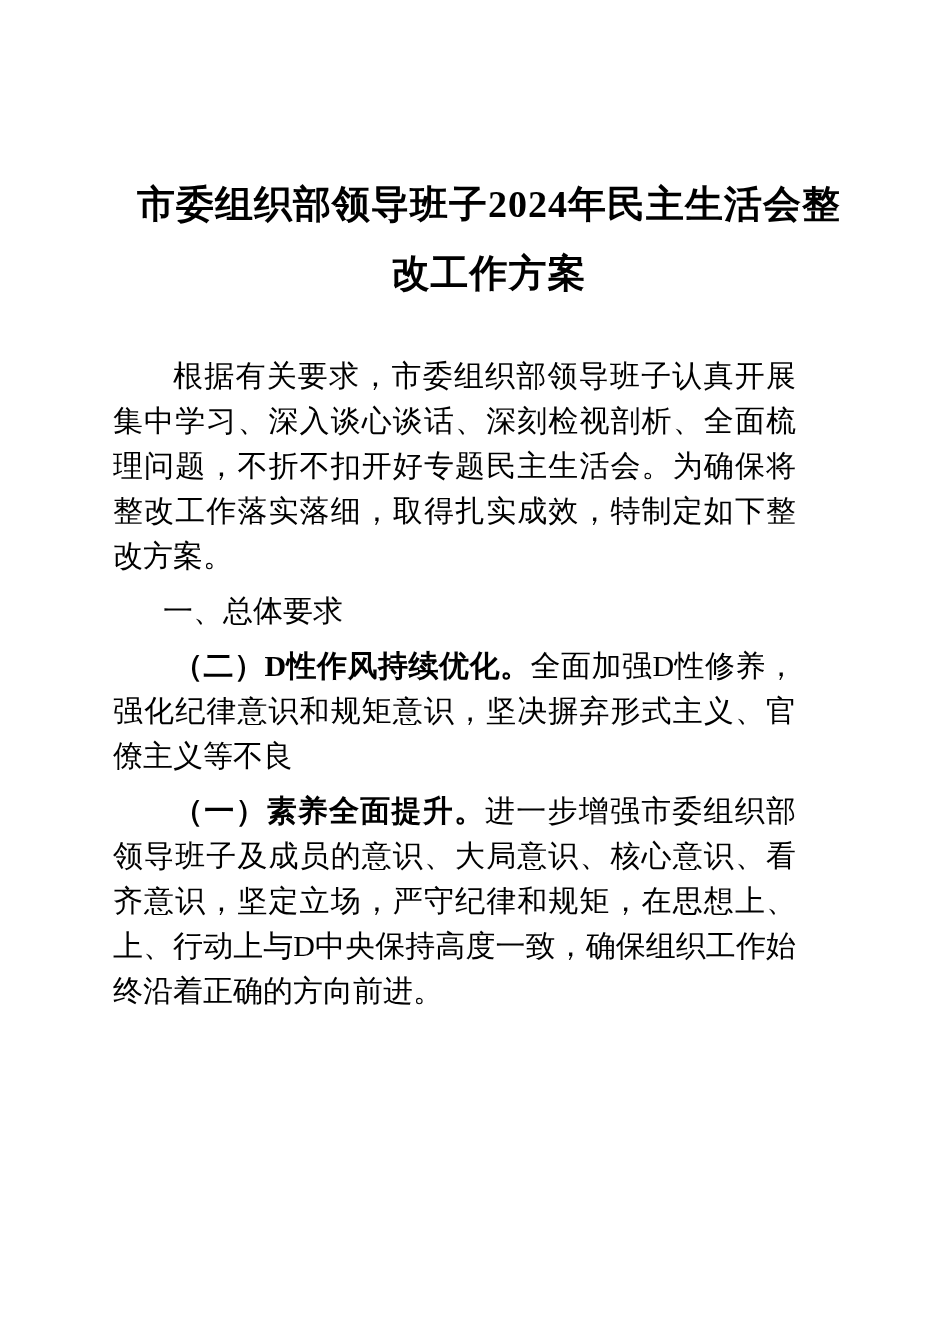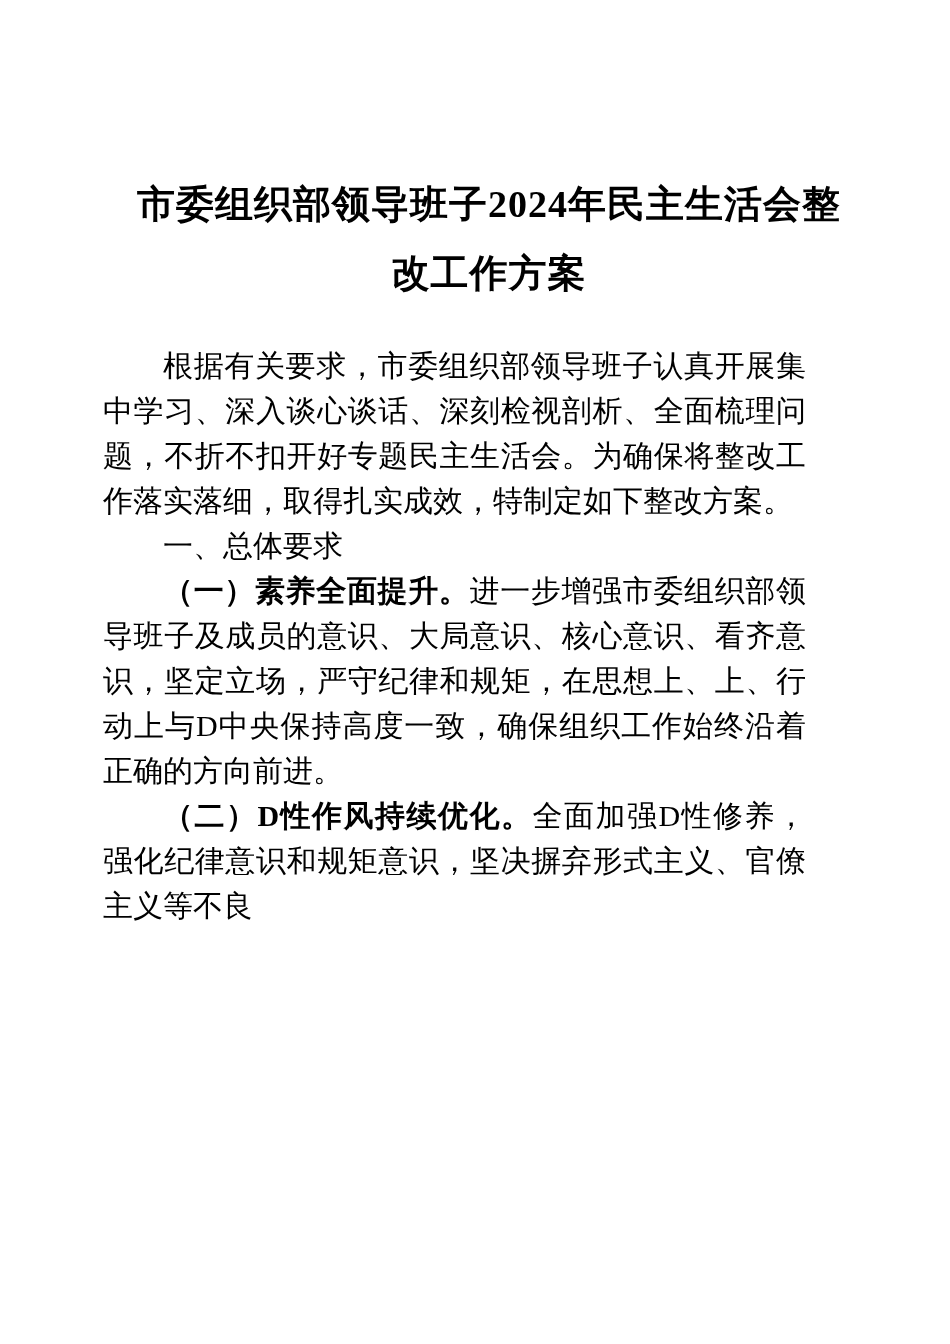--- a/index.html
+++ b/index.html
@@ -38,21 +38,21 @@
     position: absolute;
     top: 343px;
     left: 103px;
     width: 703px;
     font-family: "Liberation Serif", serif;
     font-size: 30px;
     line-height: 45px;
     text-align: justify;
   }
   .para {
-    margin: 0;
+    margin: 10px;
     text-indent: 2em;
   }
   .heading {
     margin: 0;
     text-indent: 2em;
     font-family: "Liberation Sans", sans-serif;
     font-size: 30px;
     font-weight: 400;
     line-height: 45px;
   }
@@ -71,18 +71,18 @@
   </h1>
 
   <div class="doc-body">
 
     <p class="para">根据有关要求，市委组织部领导班子认真开展集中学习、深入谈心谈话、深刻检视剖析、全面梳理问题，不折不扣开好专题民主生活会。为确保将整改工作落实落细，取得扎实成效，特制定如下整改方案。</p>
 
     <h2 class="heading">一、总体要求</h2>
 
 
 
+    <p class="para"><span class="lead">（二）D性作风持续优化。</span><span>全面加强D性修养，强化纪律意识和规矩意识，坚决摒弃形式主义、官僚主义等不良</span></p>
+
     <p class="para"><span class="lead">（一）素养全面提升。</span><span>进一步增强市委组织部领导班子及成员的意识、大局意识、核心意识、看齐意识，坚定立场，严守纪律和规矩，在思想上、上、行动上与D中央保持高度一致，确保组织工作始终沿着正确的方向前进。</span></p>
-
-    <p class="para"><span class="lead">（二）D性作风持续优化。</span><span>全面加强D性修养，强化纪律意识和规矩意识，坚决摒弃形式主义、官僚主义等不良</span></p>
 
   </div>
 </div>
 
 </body></html>

